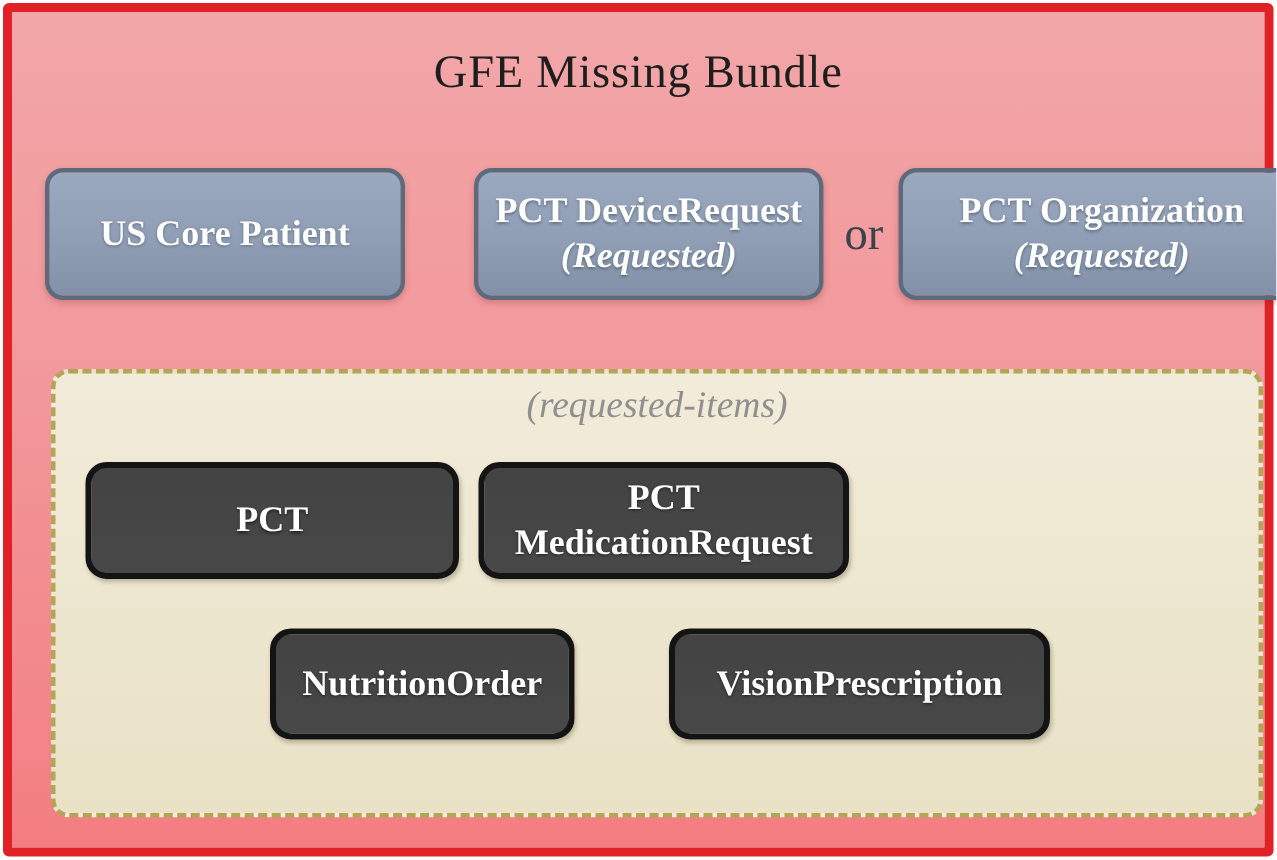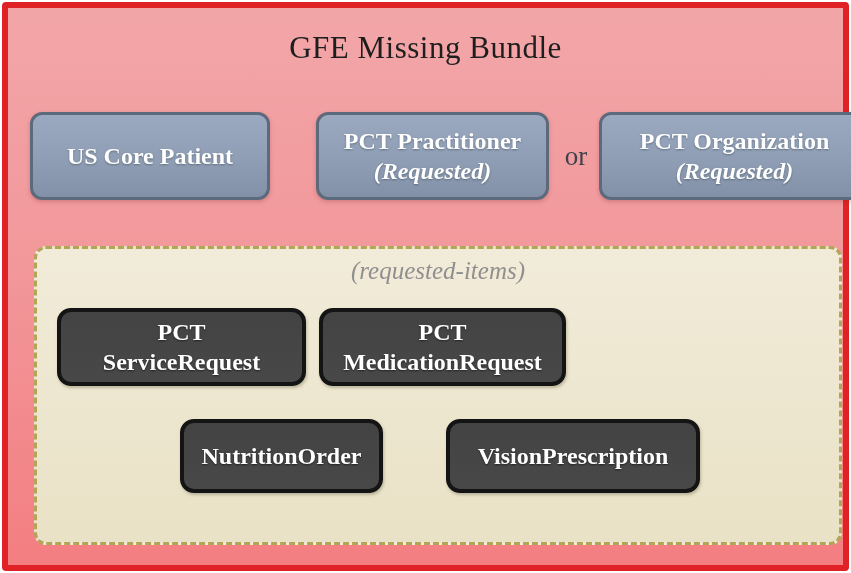--- a/index.html
+++ b/index.html
@@ -35,21 +35,21 @@
     text-shadow:0 1px 2px rgba(40,50,65,0.45);
     box-shadow:0 2px 4px rgba(120,30,30,0.25);
   }
   .bluebox .sub { font-style:italic; }
   .us-core { left:22px; width:240px; }
   .practitioner { left:308px; width:233px; }
   .organization { left:591px; width:271px; }
   .or-label {
     position:absolute; left:544px; top:104px; width:48px; height:88px;
     display:flex; align-items:center; justify-content:center;
-    font-size:27px; color:#3d424a;
+    font-size:31px; color:#3d424a;
   }
   .inner {
     position:absolute; left:26px; top:238px; width:808px; height:299px;
     box-sizing:border-box;
     border:3px dashed #b3a456;
     border-radius:12px;
     background:linear-gradient(to bottom,#f1ebd9 0%,#ede6cf 55%,#e9e2c6 100%);
   }
   .req-label {
     position:absolute; left:0; right:0; top:8px;
@@ -81,37 +81,36 @@
   <div class="outer">
 
     <div class="title">GFE Missing Bundle</div>
 
     <div class="bluebox us-core">
       <span>US Core Patient</span>
       <span class="sub"></span>
     </div>
 
     <div class="bluebox practitioner">
-      <span>PCT Practitioner</span>
+      <span>PCT DeviceRequest</span>
       <span class="sub">(Requested)</span>
     </div>
 
     <div class="or-label">or</div>
 
     <div class="bluebox organization">
       <span>PCT Organization</span>
       <span class="sub">(Requested)</span>
     </div>
 
     <div class="inner">
       <div class="req-label">(requested-items)</div>
 
       <div class="darkbox service">
         <span>PCT</span>
-        <span>ServiceRequest</span>
       </div>
 
       <div class="darkbox medication">
         <span>PCT</span>
         <span>MedicationRequest</span>
       </div>
 
 
       <div class="darkbox nutrition">
         <span>NutritionOrder</span>

